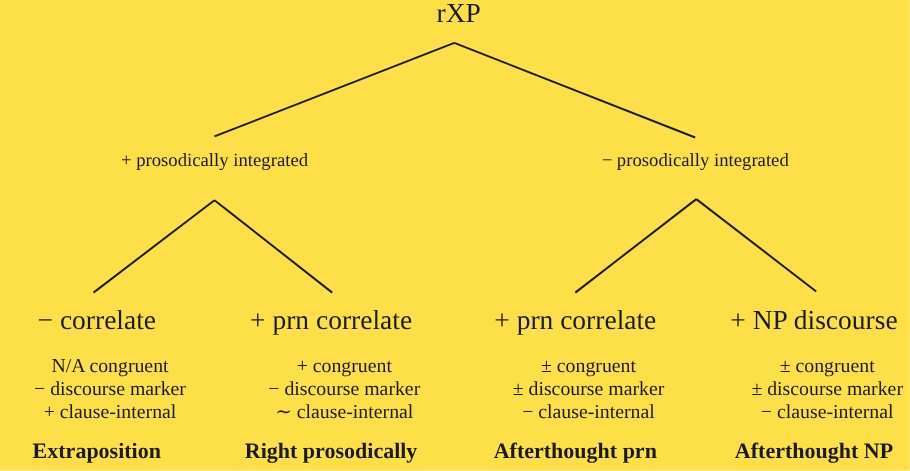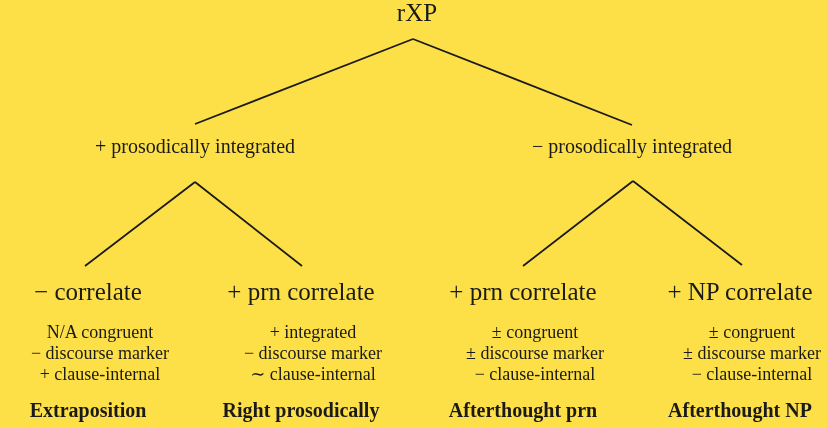--- a/index.html
+++ b/index.html
@@ -34,21 +34,21 @@
     white-space: nowrap;
     text-align: center;
   }
   .root-label {
     top: -2px;
     font-size: 25px;
     line-height: 30px;
   }
   .branch-label {
     top: 131px;
-    font-size: 20px;
+    font-size: 17px;
     line-height: 30px;
   }
   .leaf-col {
     top: 277px;
   }
   .leaf-label {
     font-size: 25px;
     line-height: 29px;
   }
   .leaf-features {
@@ -90,39 +90,39 @@
       <div>N/A congruent</div>
       <div>− discourse marker</div>
       <div>+ clause-internal</div>
     </div>
     <div class="leaf-category">Extraposition</div>
   </div>
 
   <div class="node leaf-col" style="left:301px;">
     <div class="leaf-label">+ prn correlate</div>
     <div class="leaf-features">
-      <div>+ integrated</div>
+      <div>+ congruent</div>
       <div>− discourse marker</div>
       <div>∼ clause-internal</div>
     </div>
     <div class="leaf-category">Right prosodically</div>
   </div>
 
   <div class="node leaf-col" style="left:523px;">
     <div class="leaf-label">+ prn correlate</div>
     <div class="leaf-features">
       <div>± congruent</div>
       <div>± discourse marker</div>
       <div>− clause-internal</div>
     </div>
     <div class="leaf-category">Afterthought prn</div>
   </div>
 
   <div class="node leaf-col" style="left:740px;">
-    <div class="leaf-label">+ NP correlate</div>
+    <div class="leaf-label">+ NP discourse</div>
     <div class="leaf-features">
       <div>± congruent</div>
       <div>± discourse marker</div>
       <div>− clause-internal</div>
     </div>
     <div class="leaf-category">Afterthought NP</div>
   </div>
 
 </div>
 

